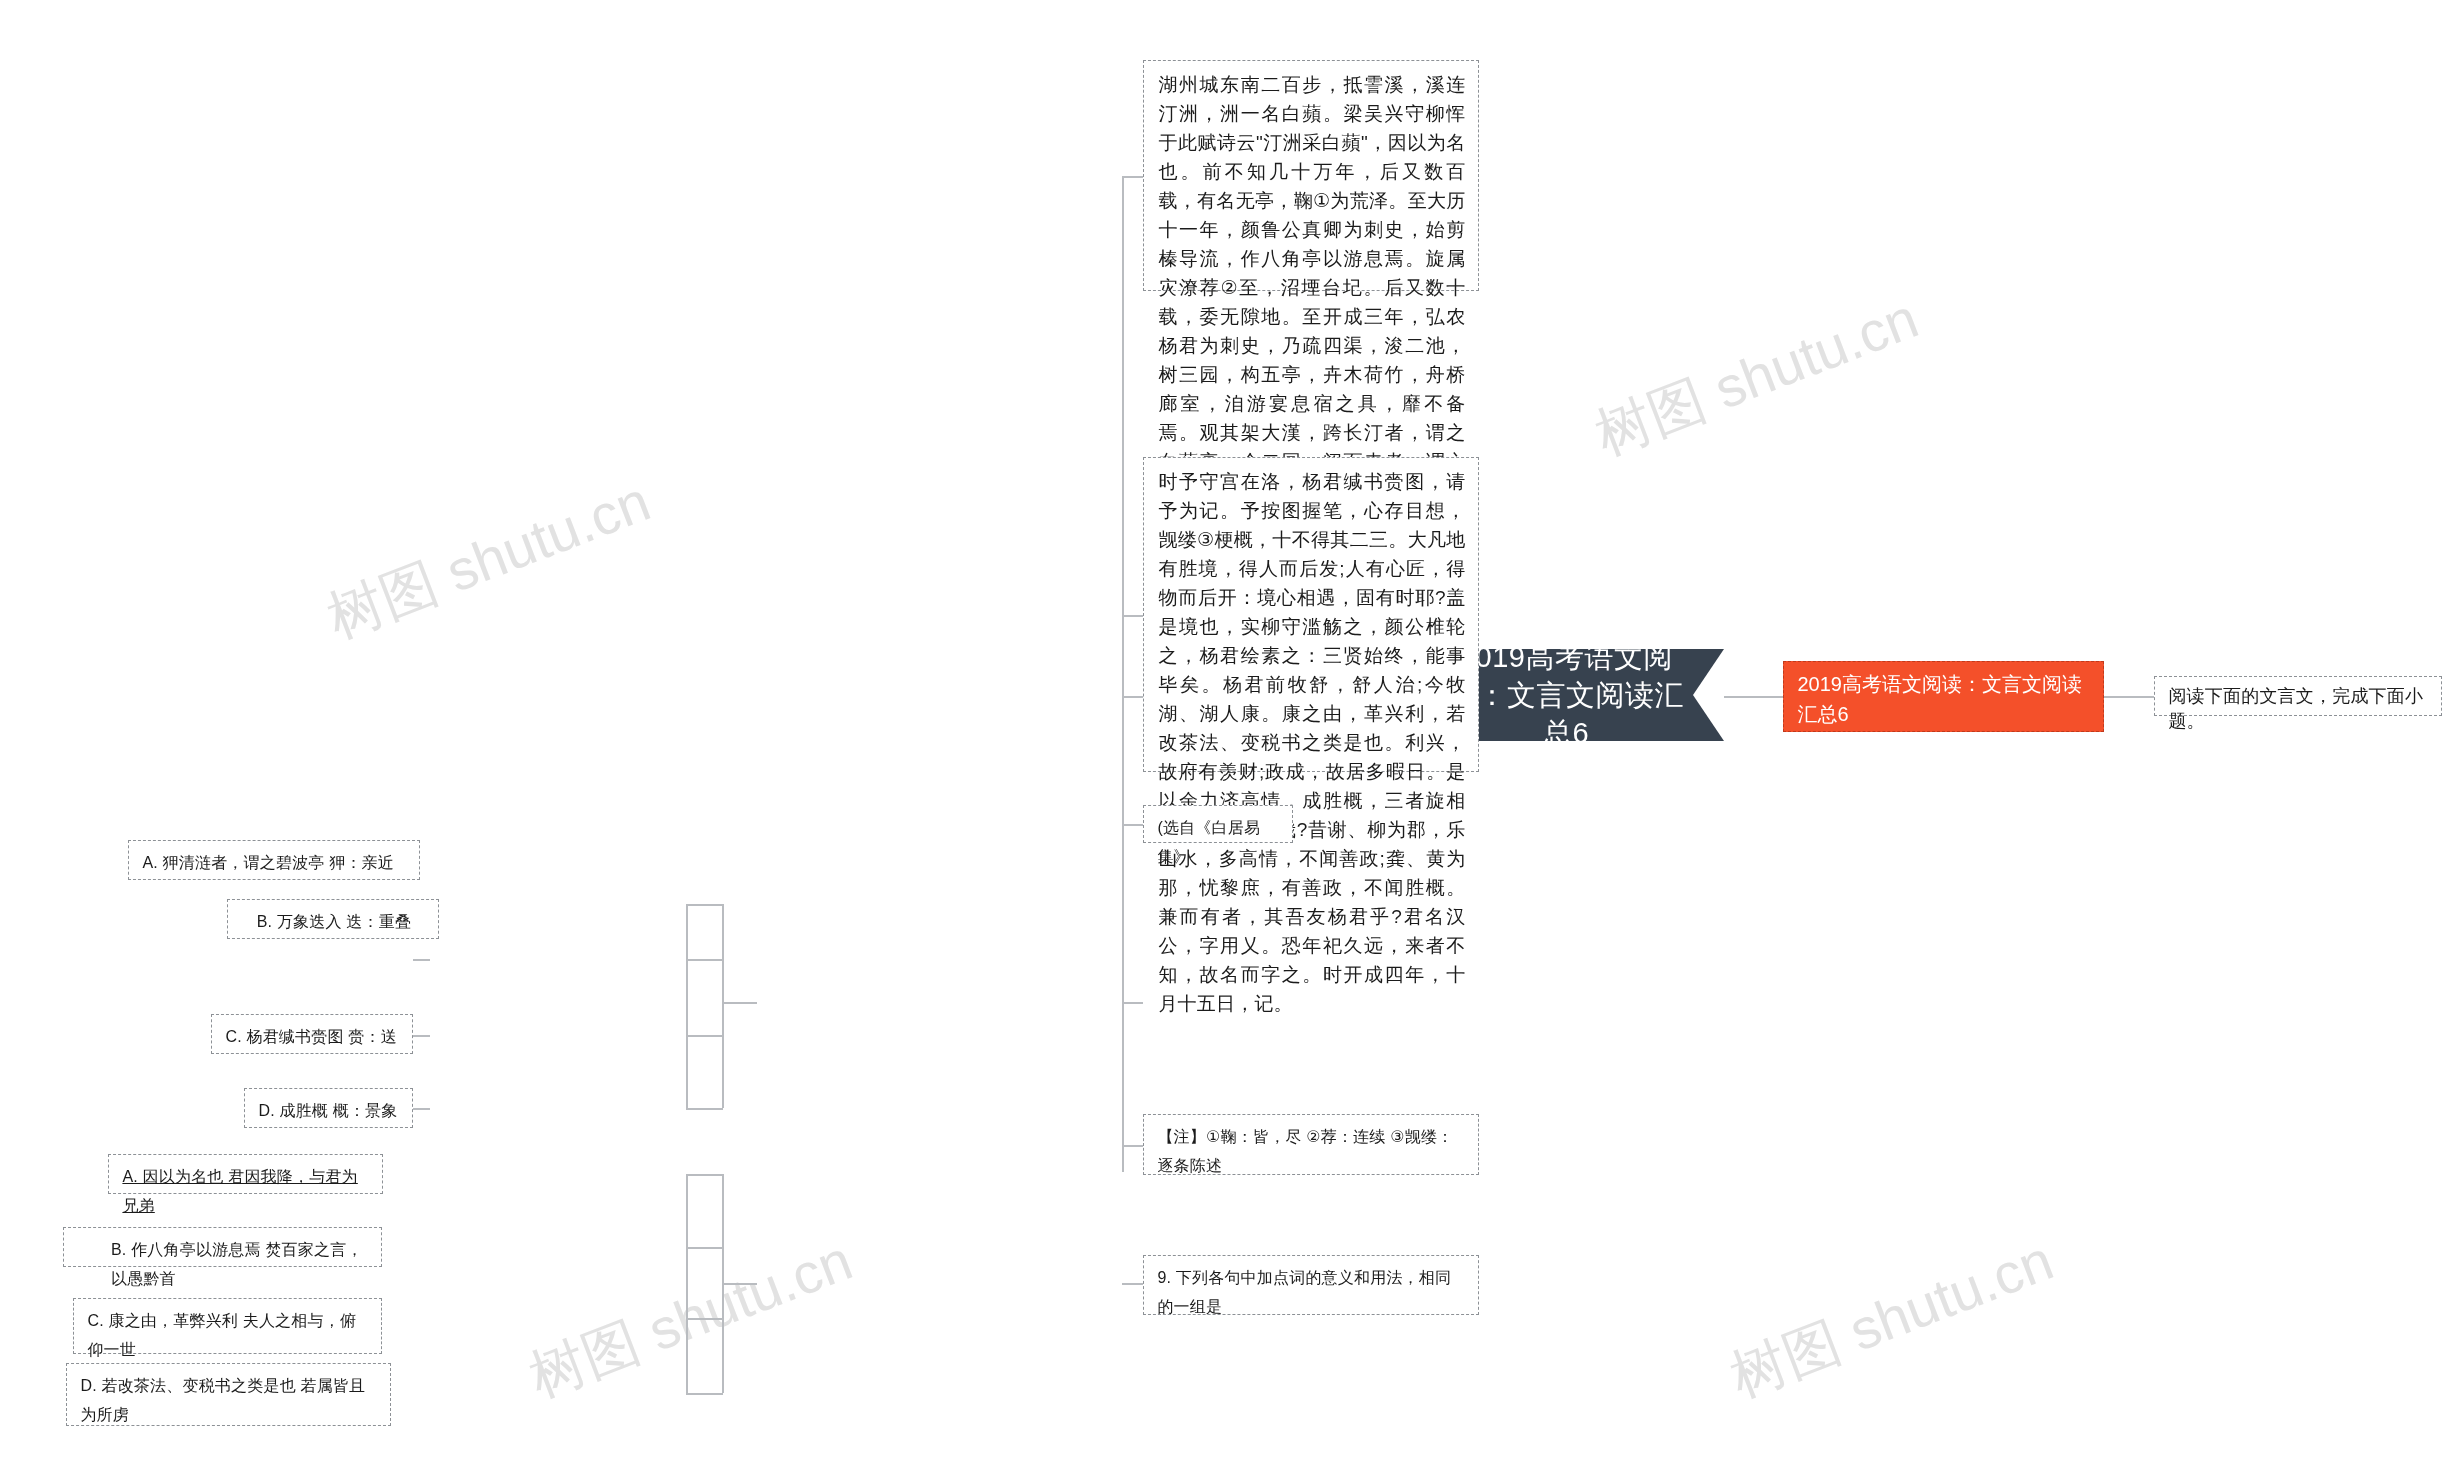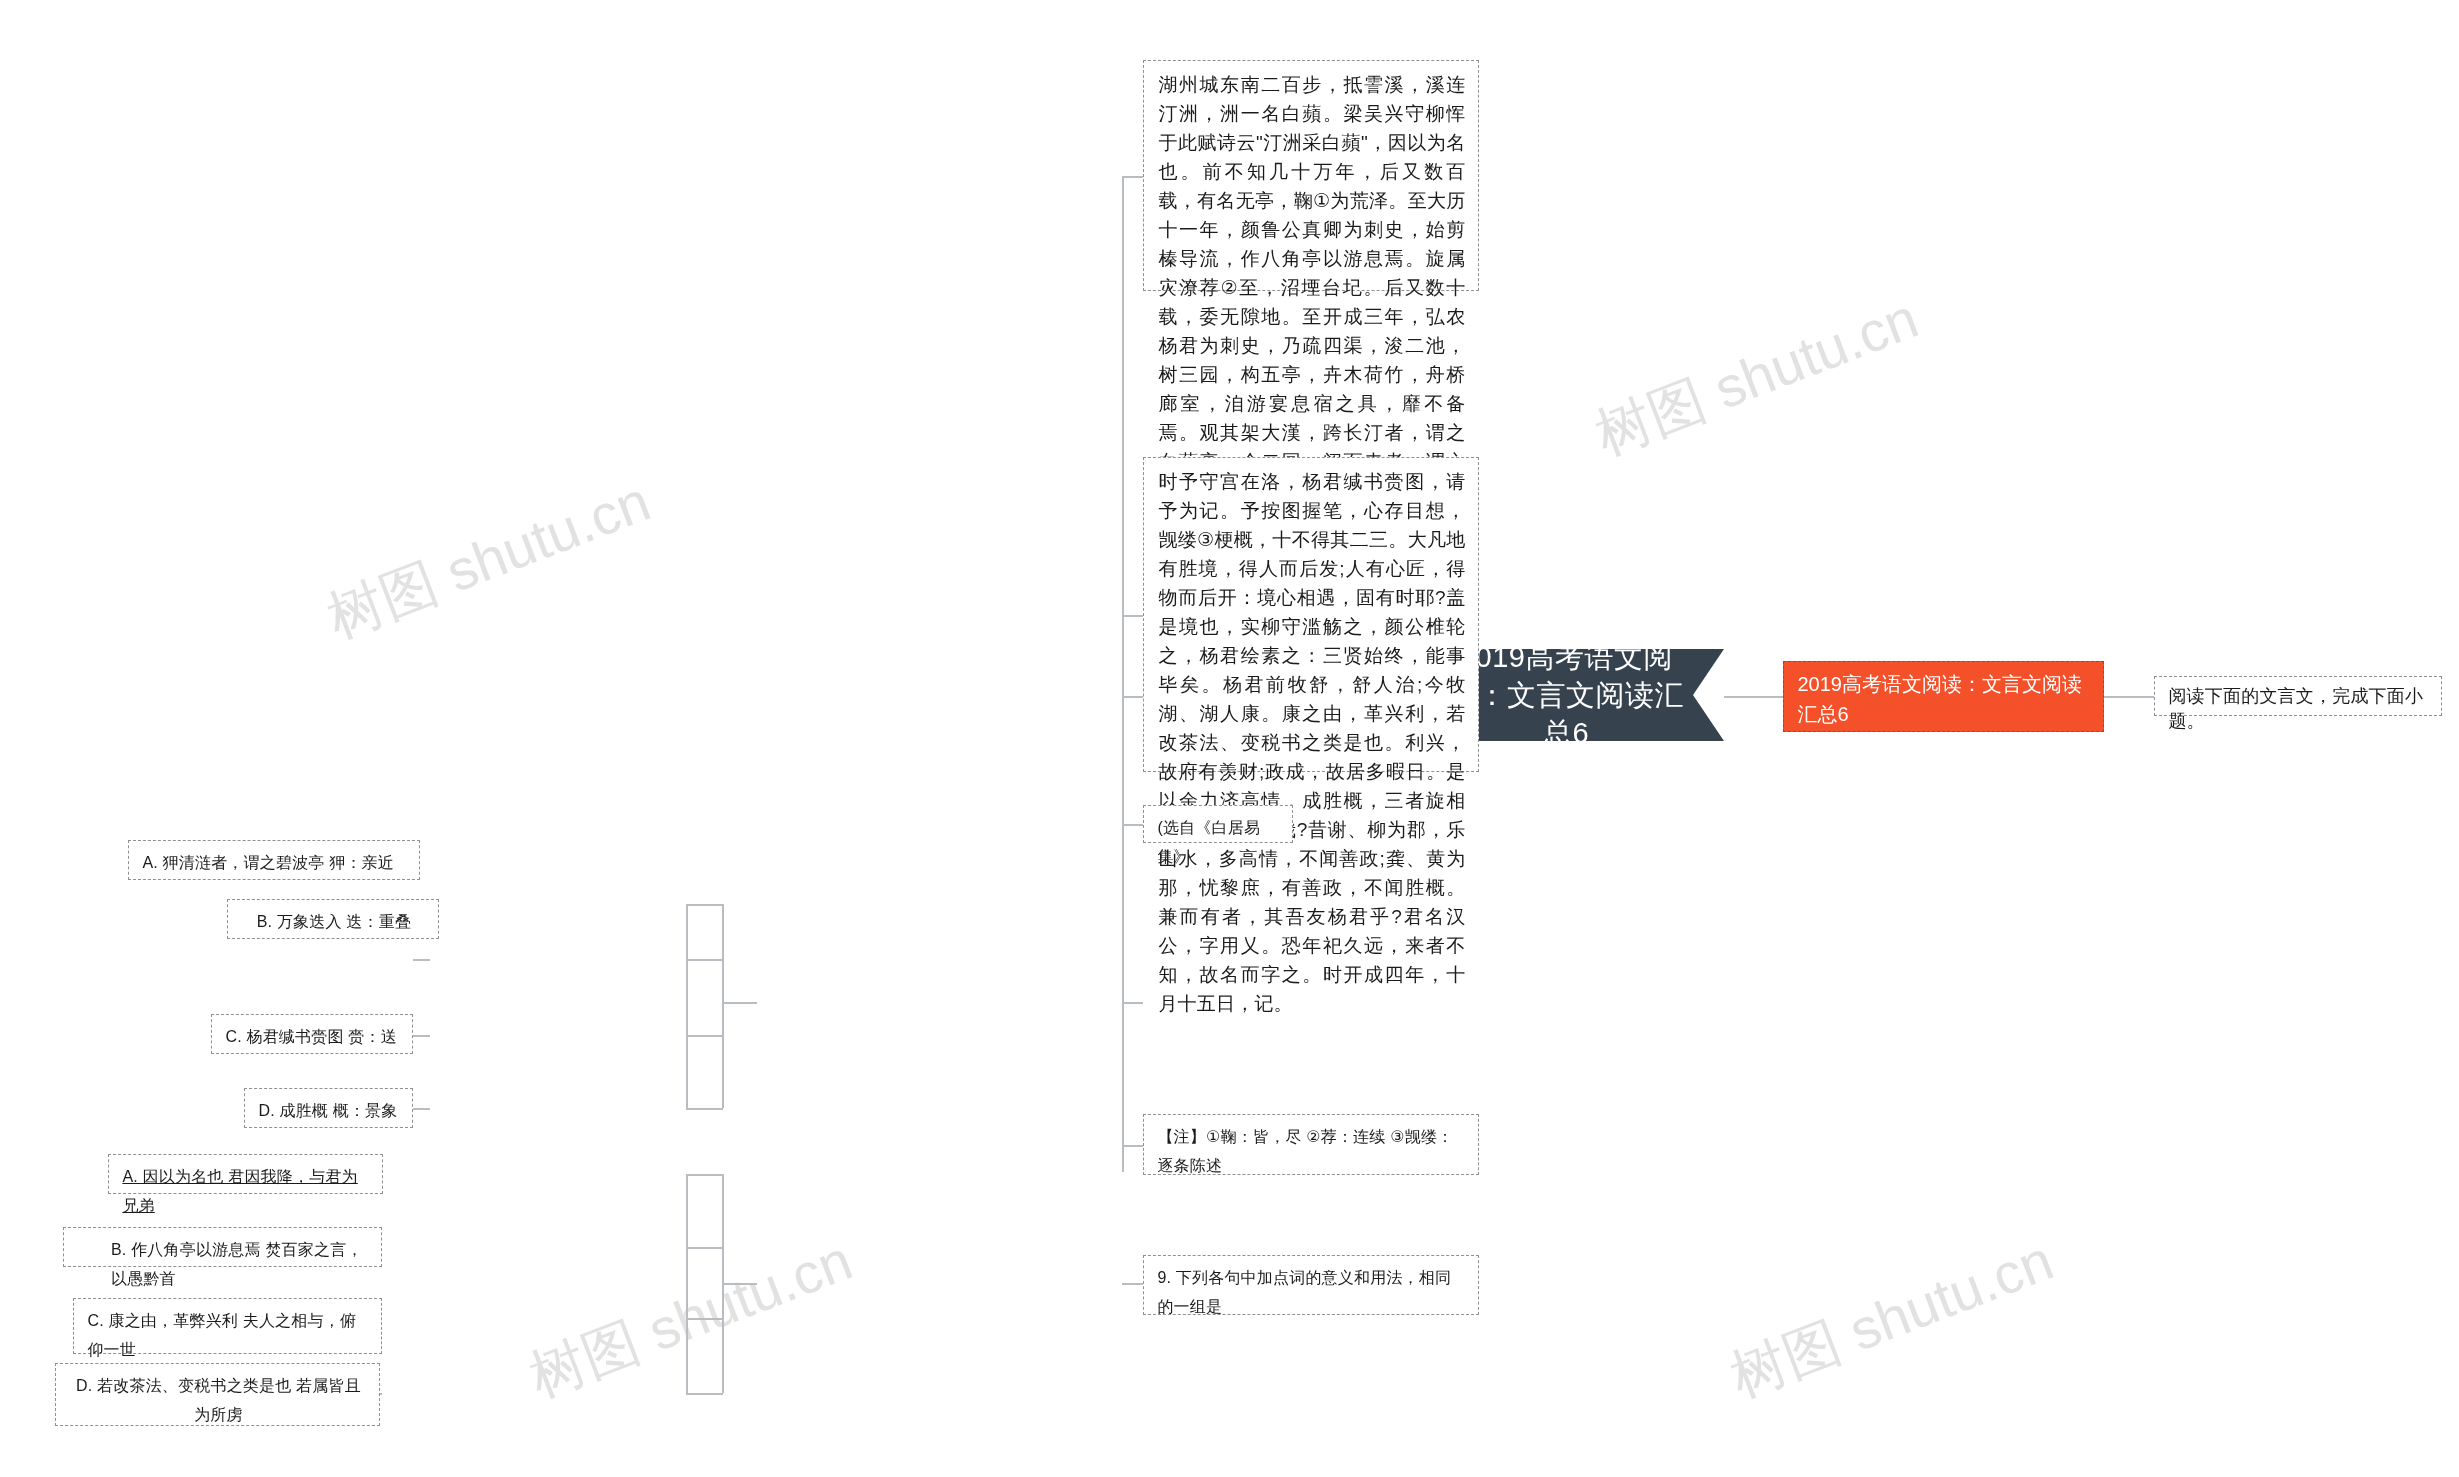--- a/index.html
+++ b/index.html
@@ -172,18 +172,18 @@
 
   <div class="node leaf" style="left:108px;top:1154px;width:275px;height:40px;text-decoration:underline;">
     <span>A. 因以为名也 君因我降，与君为兄弟</span>
   </div>
   <div class="node leaf" style="left:63px;top:1227px;width:319px;height:40px;padding-left:47px;">
     <span>B. 作八角亭以游息焉 焚百家之言，以愚黔首</span>
   </div>
   <div class="node leaf" style="left:73px;top:1298px;width:309px;height:56px;">
     <span>C. 康之由，革弊兴利 夫人之相与，俯仰一世</span>
   </div>
-  <div class="node leaf" style="left:55px;top:1363px;width:325px;height:63px;text-align:center;">
+  <div class="node leaf" style="left:66px;top:1363px;width:325px;height:63px;">
     <span>D. 若改茶法、变税书之类是也 若属皆且为所虏</span>
   </div>
 
 </div>
 
 
 </body></html>

